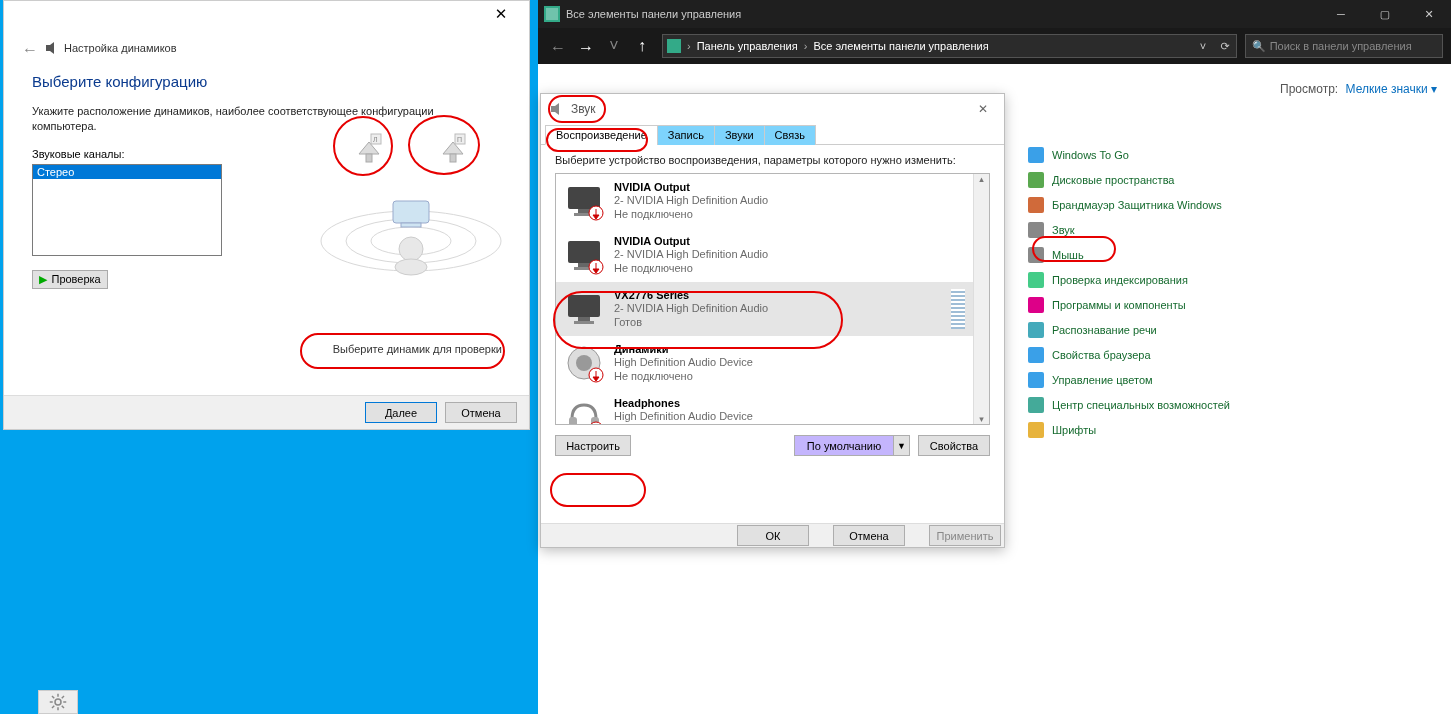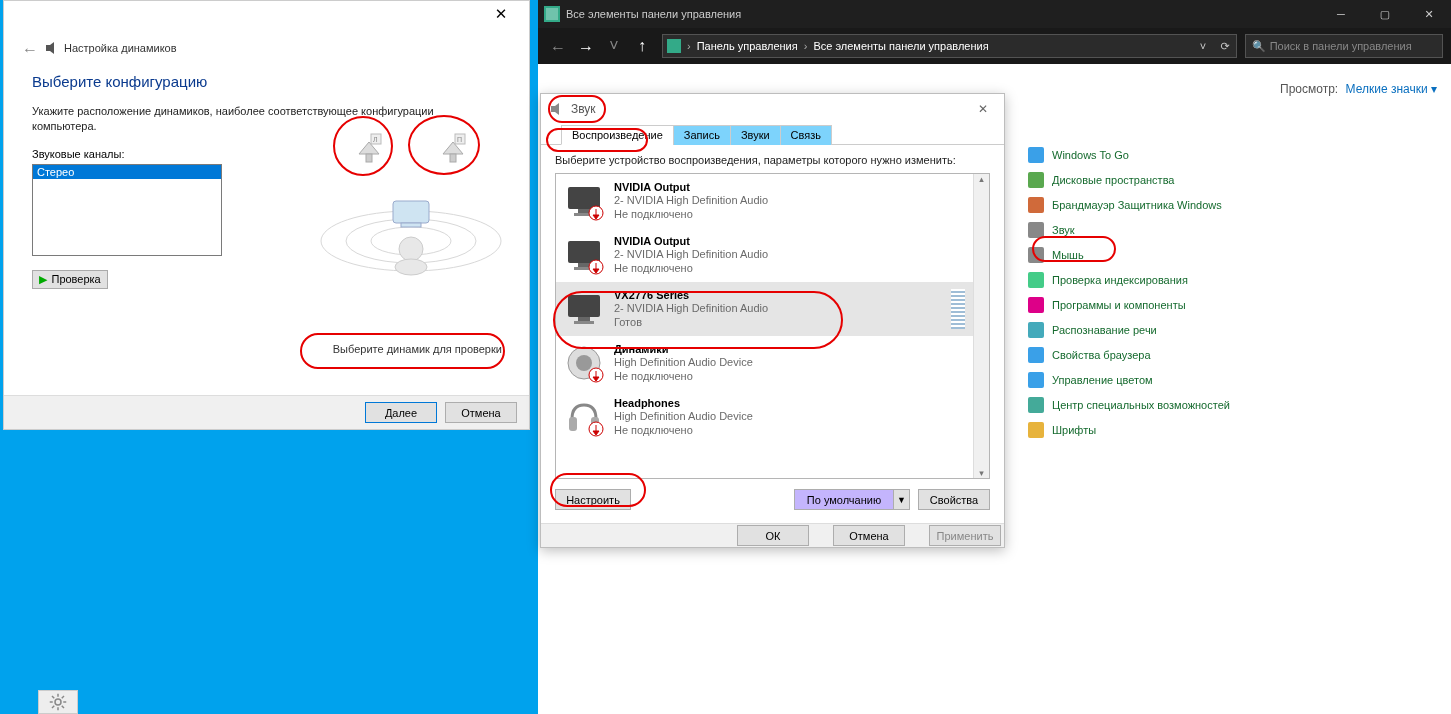--- a/index.html
+++ b/index.html
@@ -44,26 +44,26 @@
 .cp-viewlabel .val { color: #0a6fbf; margin-left: 4px; cursor: pointer; }
 .cp-items { position: absolute; left: 490px; top: 78px; width: 250px; }
 .cp-item { display: flex; align-items: center; gap: 8px; height: 25px; font-size: 11px; color: #156a2e; cursor: pointer; }
 .cp-item .ic { width: 16px; height: 16px; flex-shrink: 0; }
 
 
 .sound-dialog { position: absolute; left: 540px; top: 93px; width: 465px; height: 455px; background: #fff; border: 1px solid #bdbdbd; box-shadow: 0 3px 12px rgba(0,0,0,0.25); }
 .sound-dialog .sd-title { height: 30px; display: flex; align-items: center; padding: 0 8px; font-size: 12px; color: #555; }
 .sound-dialog .sd-title .spacer { flex: 1; }
 .sound-dialog .sd-close { width: 26px; text-align: center; color: #666; cursor: pointer; }
-.sd-tabs { display: flex; padding-left: 20px; font-size: 11px; border-bottom: 1px solid #ccc; }
+.sd-tabs { display: flex; padding-left: 4px; font-size: 11px; border-bottom: 1px solid #ccc; }
 .sd-tab { padding: 3px 10px; border: 1px solid #ccc; border-bottom: none; background: #7dd3fc; margin-right: -1px; cursor: pointer; position: relative; top: 1px; }
 .sd-tab.active { background: #fff; border-bottom: 1px solid #fff; }
 .sd-content { padding: 8px 14px 10px; }
 .sd-hint { font-size: 11px; color: #222; line-height: 1.3; margin-bottom: 6px; }
-.sd-list { border: 1px solid #b5b5b5; height: 306px; overflow: hidden; position: relative; }
+.sd-list { border: 1px solid #b5b5b5; height: 252px; overflow: hidden; position: relative; }
 .sd-list-inner { position: absolute; left: 0; top: 0; right: 16px; bottom: 0; overflow: hidden; }
 .sd-scroll { position: absolute; right: 0; top: 0; width: 16px; bottom: 0; background: #f0f0f0; border-left: 1px solid #ddd; display: flex; flex-direction: column; align-items: center; justify-content: space-between; color: #777; font-size: 9px; }
 .sd-dev { display: flex; align-items: center; gap: 10px; padding: 6px 8px; min-height: 54px; }
 .sd-dev.selected { background: #e5e5e5; }
 .sd-dev .devicon { width: 40px; height: 40px; position: relative; flex-shrink: 0; }
 .sd-dev .devinfo { font-size: 11px; line-height: 1.25; }
 .sd-dev .devname { color: #000; font-weight: 600; }
 .sd-dev .devsub, .sd-dev .devstat { color: #6a6a6a; }
 .sd-dev .meter { width: 14px; height: 40px; background: repeating-linear-gradient(to top,#9fbdd6 0 2px,#fff 2px 4px); margin-left: auto; }
 .sd-btns { display: flex; gap: 8px; margin-top: 10px; align-items: center; }

